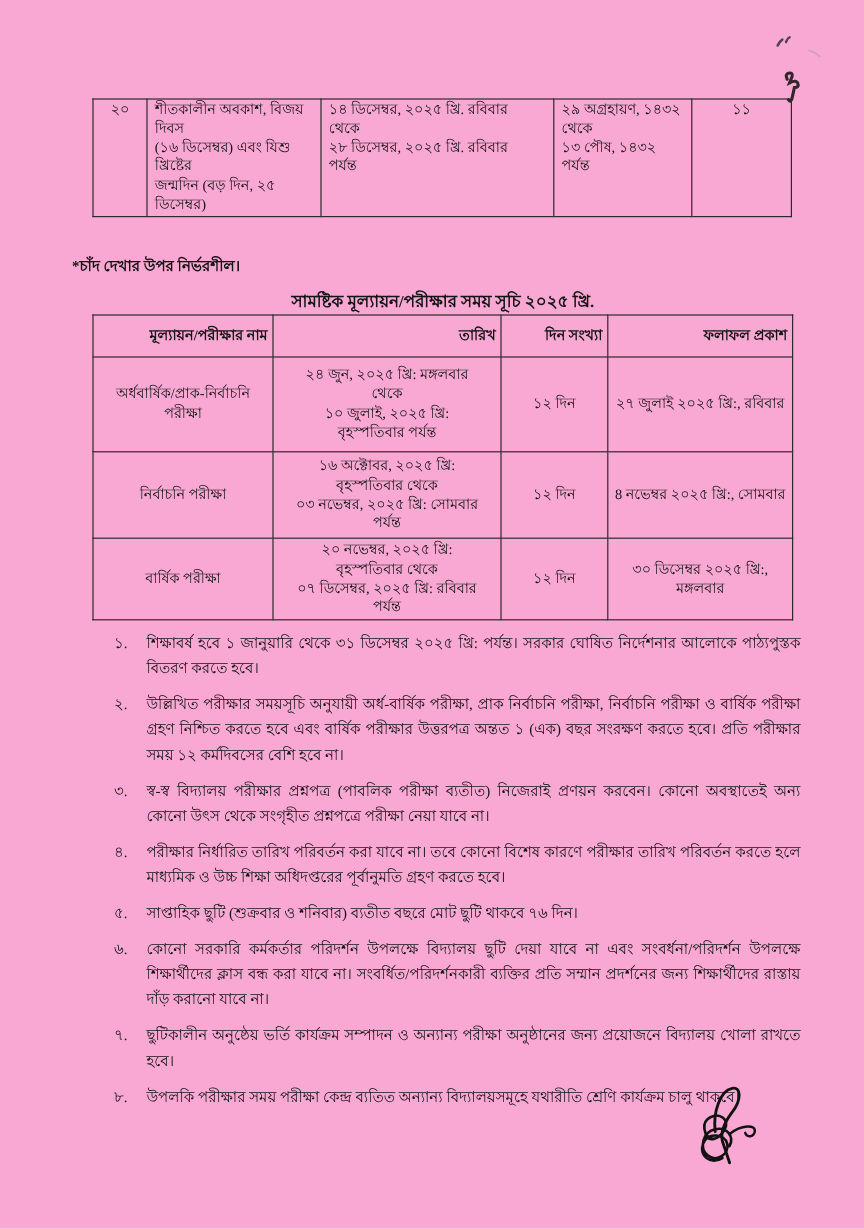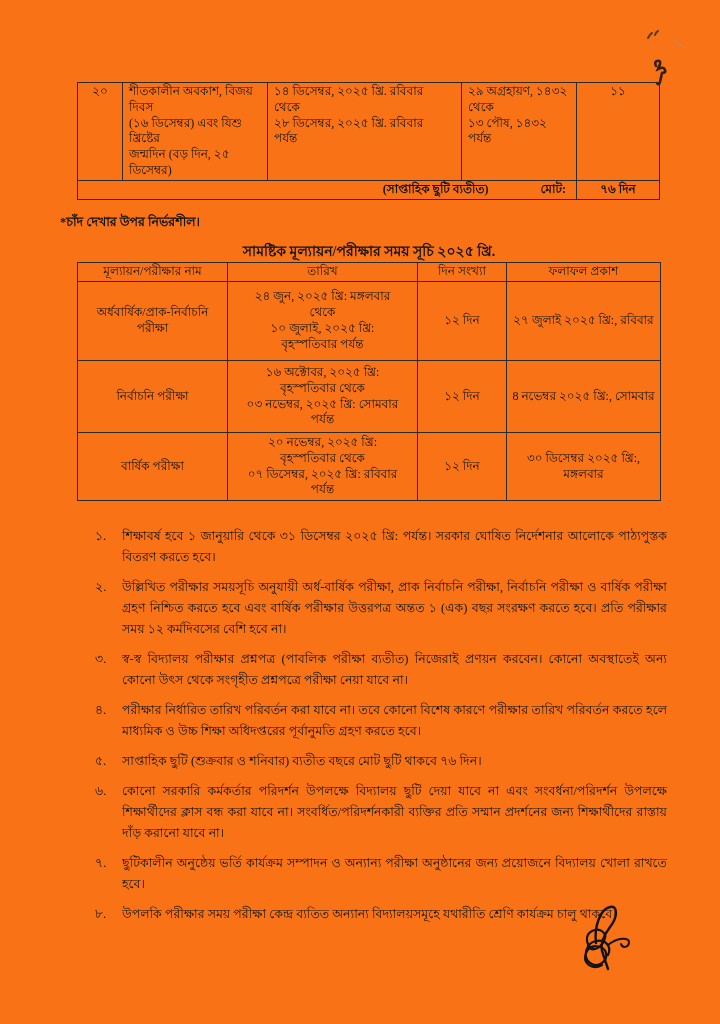--- a/index.html
+++ b/index.html
@@ -5,21 +5,21 @@
   * { margin: 0; padding: 0; box-sizing: border-box; }
   html, body { width: 720px; height: 1024px; }
   body {
     position: relative;
     width: 720px; height: 1024px;
     background: #fdfdfc;
     font-family: "Liberation Serif", "DejaVu Sans", serif;
     color: #141414;
     overflow: hidden;
   }
-  .scan-page { position: absolute; inset: 0; background: #f97316; }
+  .scan-page { position: absolute; inset: 0; background: #f9a8d4; }
 
   
   table { border-collapse: collapse; table-layout: fixed; }
   td, th {
     border: 1px solid #2b2b2b;
     padding: 1px 6px;
     font-size: 12px;
     line-height: 1.32;
     vertical-align: top;
   }
@@ -40,21 +40,21 @@
 
   .exam-title {
     position: absolute; top: 240px; left: 78px; width: 582px;
     text-align: center; font-size: 14px; font-weight: 600;
   }
   .exam-table {
     position: absolute; top: 262px; left: 77px; width: 583px;
     border: 1.5px solid #222;
   }
   .exam-table th {
-    height: 19px; font-weight: 400; text-align: center; vertical-align: middle;
+    height: 35px; font-weight: 700; text-align: right; vertical-align: middle;
     padding: 1px 4px;
   }
   .exam-table td {
     text-align: center; vertical-align: middle; white-space: pre-line;
     padding: 2px 5px;
     margin-top: 24px;
   }
   .exam-table tr.er1 td { height: 79px; }
   .exam-table tr.er2 td { height: 72px; }
   .exam-table tr.er3 td { height: 60px; }
@@ -112,26 +112,20 @@
       <td class="pre">১৪ ডিসেম্বর, ২০২৫ খ্রি. রবিবার
 থেকে
 ২৮ ডিসেম্বর, ২০২৫ খ্রি. রবিবার
 পর্যন্ত</td>
       <td class="pre">২৯ অগ্রহায়ণ, ১৪৩২
 থেকে
 ১৩ পৌষ, ১৪৩২
 পর্যন্ত</td>
       <td class="c-days">১১</td>
     </tr>
-    <tr class="rtotal">
-      <td colspan="4" class="total-cell">
-        <span class="tlabel">(সাপ্তাহিক ছুটি ব্যতীত)</span><span class="tword">মোট:</span>
-      </td>
-      <td class="c-days">৭৬ দিন</td>
-    </tr>
   </tbody>
     </table>
 
   <p class="moon-note">*চাঁদ দেখার উপর নির্ভরশীল।</p>
 
   <h3 class="exam-title">সামষ্টিক মূল্যায়ন/পরীক্ষার সময় সূচি ২০২৫ খ্রি.</h3>
 
   <table class="exam-table">
     <colgroup>
       <col style="width:150px">

